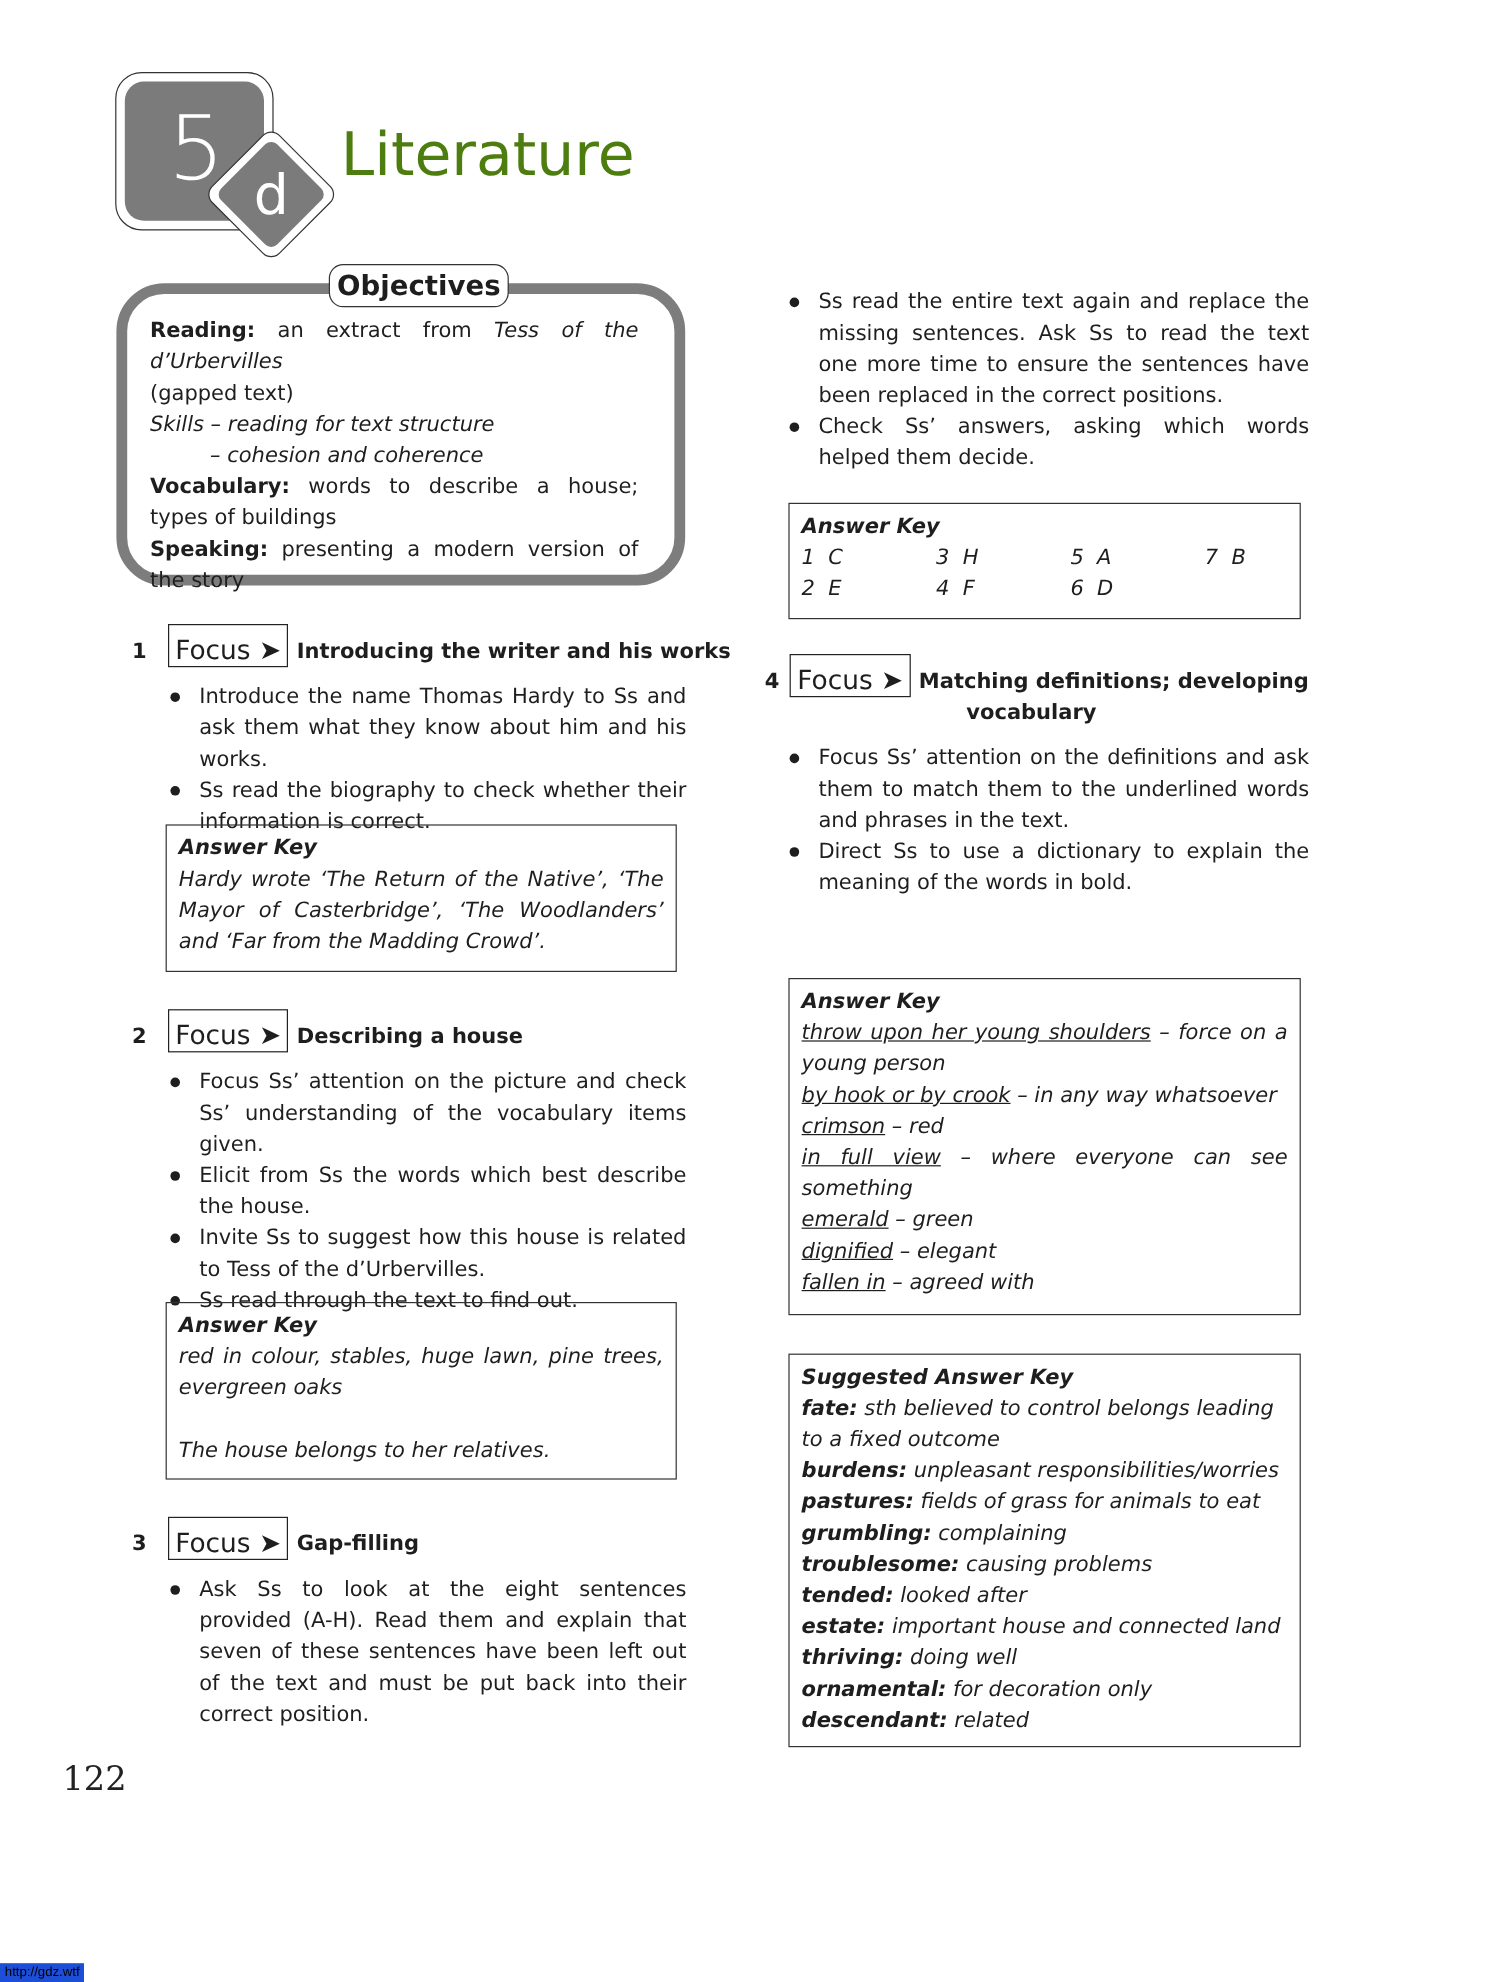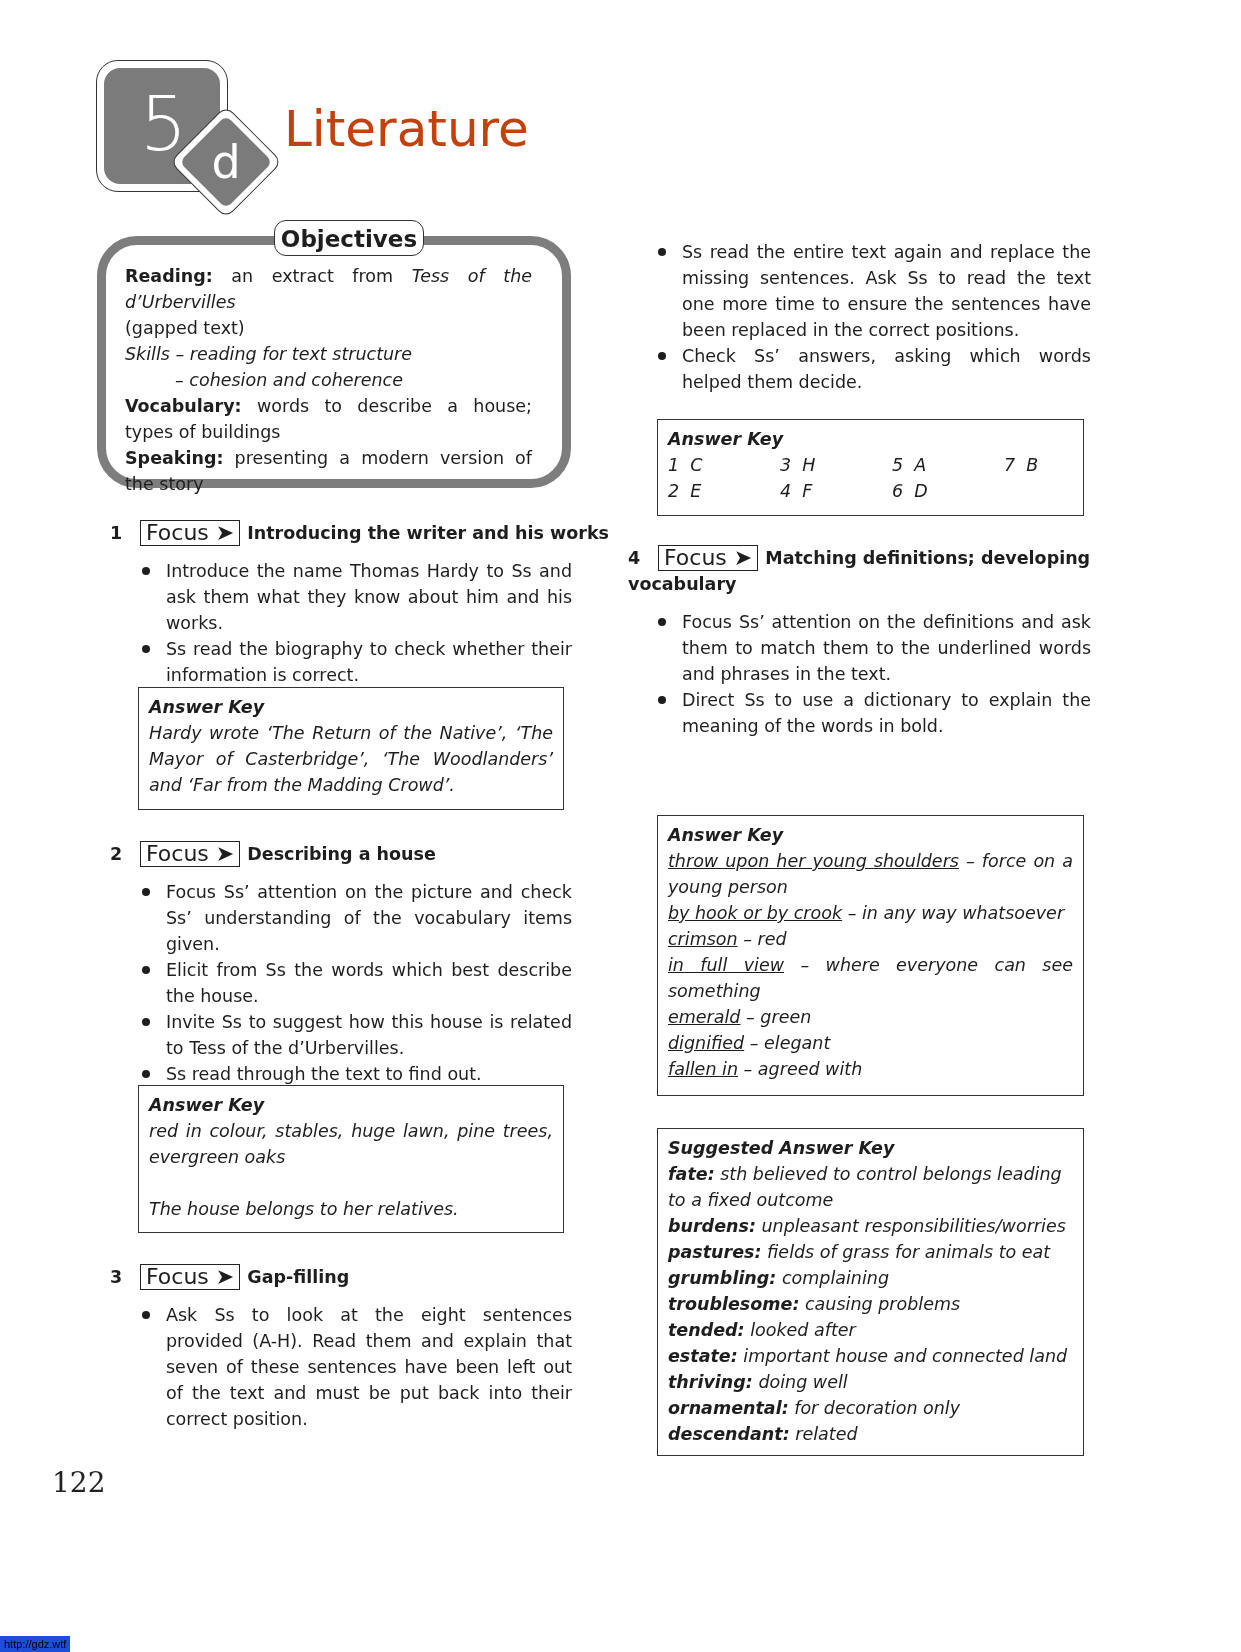--- a/index.html
+++ b/index.html
@@ -25,21 +25,21 @@
     background:#fff; transform:rotate(45deg); border-radius:10px; box-sizing:border-box;
   }
   .diamond-inner {
     position:absolute; left:6px; top:6px; right:6px; bottom:6px; background:#7b7b7b; border-radius:7px;
   }
   .diamond-letter {
     left:186px; top:122px; width:80px; height:80px; text-align:center;
     color:#fff; font-size:46px; line-height:80px;
   }
   .unit-title {
-    left:284px; top:100px; font-size:50px; color:#c2410c; letter-spacing:0px;
+    left:284px; top:100px; font-size:50px; color:#4d7c0f; letter-spacing:0px;
   }
 
   
   .obj-box {
     left:97px; top:236px; width:474px; height:252px; border:9px solid #7d7d7d;
     border-radius:40px; box-sizing:border-box; background:#fff;
   }
   .obj-title {
     left:274px; top:220px; width:150px; height:36px; border:1.5px solid #333;
     border-radius:12px; background:#fff; text-align:center; font-weight:bold;
@@ -52,21 +52,21 @@
   b { font-weight:bold; }
   i { font-style:italic; }
 
   
   .section-head {
     font-size:17.5px; line-height:26px; font-weight:bold; white-space:nowrap;
   }
   .sec-num { display:inline-block; width:30px; }
   .focus {
     display:inline-block; border:1.3px solid #222; font-weight:normal; font-size:22px;
-    line-height:24px; padding:0 5px 0 5px; margin-right:7px; vertical-align:-1px;
+    line-height:24px; padding:10px 5px 0 5px; margin-right:7px; vertical-align:-1px;
   }
   .bullets { font-size:17.5px; line-height:26px; }
   .bullet { position:relative; padding-left:26px; text-align:justify; }
   .bullet::before {
     content:""; position:absolute; left:2px; top:9px; width:8px; height:8px; border-radius:50%; background:#1e1e1e;
   }
   .akbox {
     border:1.3px solid #333; box-sizing:border-box; padding:6px 10px 8px 10px;
     font-size:17.5px; line-height:26px; font-style:italic;
   }
@@ -162,21 +162,21 @@
     <span>5  A</span>
     <span>7  B</span>
     <span>2  E</span>
     <span>4  F</span>
     <span>6  D</span>
     <span></span>
   </div>
 </div>
 
 <div class="abs" style="left:628px; top:545px; width:463px;">
-  <div class="section-head" style="white-space:normal;">
+  <div class="section-head" style="white-space:normal;text-align:center;">
     <span class="sec-num">4</span><span class="focus">Focus ➤</span><span>Matching definitions; developing vocabulary</span>
   </div>
   <div class="bullets" style="margin-top:12px; margin-left:28px;">
     <div class="bullet">Focus Ss’ attention on the definitions and ask them to match them to the underlined words and phrases in the text.</div>
     <div class="bullet">Direct Ss to use a dictionary to explain the meaning of the words in bold.</div>
   </div>
 </div>
 
 <div class="abs akbox" style="left:657px; top:815px; width:427px; height:281px;">
   <div class="ak-title">Answer Key</div>

